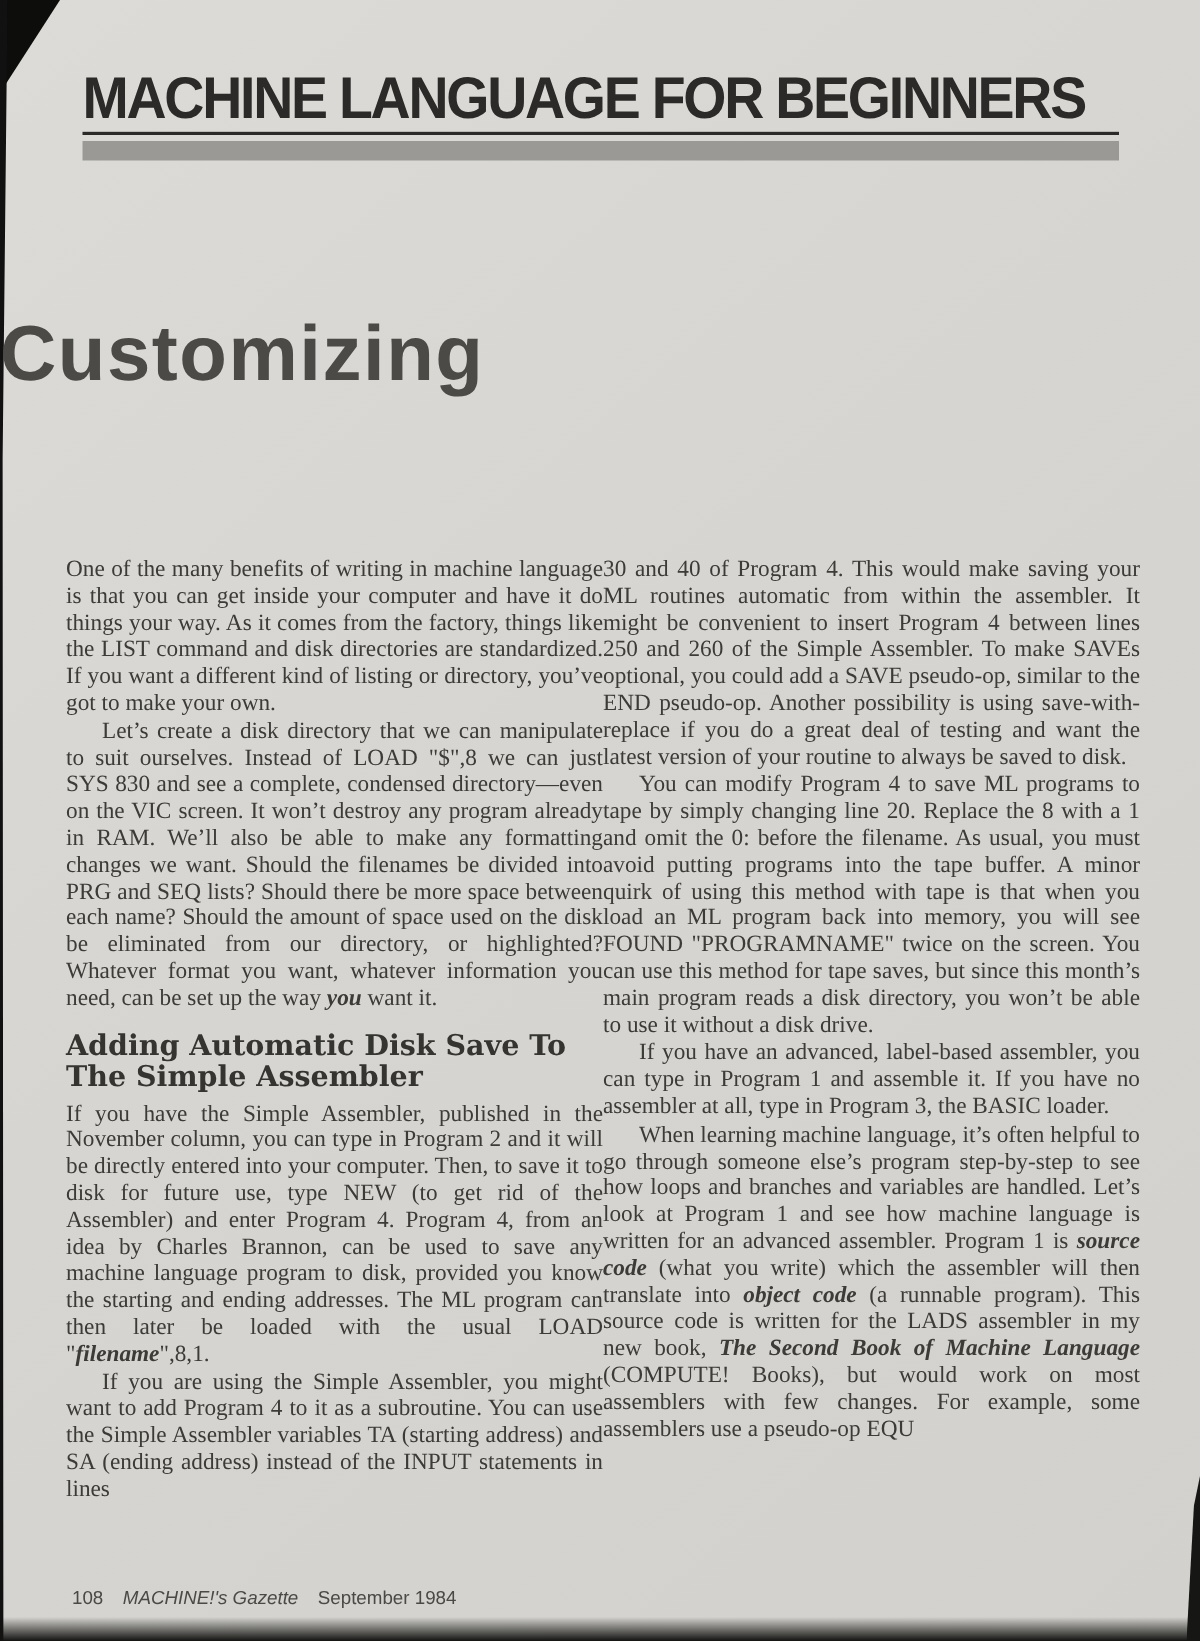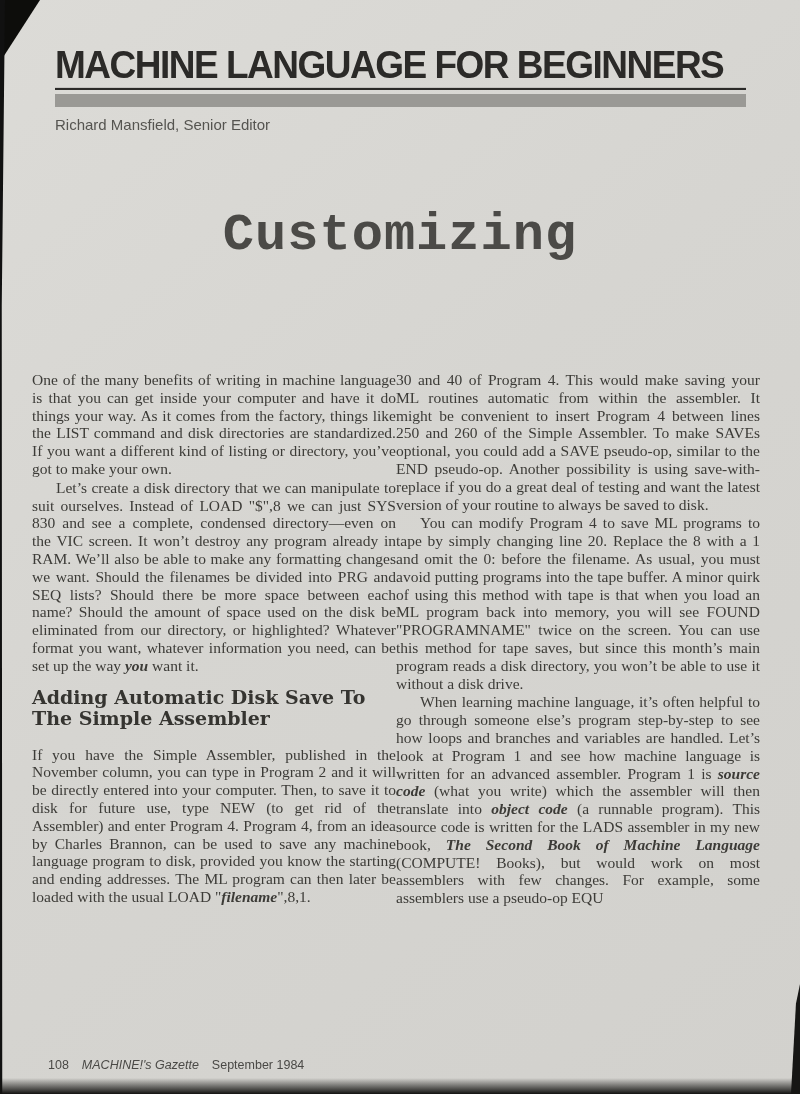--- a/index.html
+++ b/index.html
@@ -30,35 +30,35 @@
     font-size:37px;line-height:1.0;letter-spacing:-1.5px;white-space:nowrap;
     color:var(--header-ink,#2b2a28);
     padding-bottom:3px;border-bottom:2px solid var(--header-ink,#2b2a28);
     transform:scaleY(1.06);transform-origin:left bottom;
   }
   .gray-bar{height:13px;margin-top:4px;background:var(--header-bar,#9a9995);}
   .byline{margin-top:9px;font-family:"Liberation Sans",sans-serif;font-size:15px;color:#555450;}
 
   
   .article-title{
-    position:absolute;top:206px;left:0;width:100%;margin:0;text-align:center;
-    font-family:Liberation Mono, monospace;font-weight:bold;font-size:52px;
+    position:absolute;top:206px;left:0;width:100%;margin:0;
+    font-family:Liberation Sans, sans-serif;font-weight:bold;font-size:52px;
     letter-spacing:1px;color:var(--title-ink,#4b4a47);
   }
 
   
-  .columns{position:absolute;top:371px;left:32px;right:40px;display:flex;}
+  .columns{position:absolute;top:371px;left:44px;right:40px;display:flex;}
   .col{flex:1;min-width:0;font-size:15.5px;line-height:17.8px;text-align:justify;
     color:var(--ink,#3c3b37);}
   .col p{margin:0;}
   .col p.indent{text-indent:24px;}
   .col p + p{margin-top:1px;}
   .col h2{
     font-family:"DejaVu Serif",serif;font-weight:bold;font-size:19px;line-height:21px;
-    margin:12px 0 17px 0;color:#353430;text-align:left;letter-spacing:0;
+    margin:12px 0 5px 0;color:#353430;text-align:left;letter-spacing:0;
   }
   .col em{font-style:italic;font-weight:bold;}
 
   
   .footer{position:absolute;left:48px;top:1058px;display:flex;gap:13px;align-items:baseline;
     font-family:"Liberation Sans",sans-serif;font-size:12.5px;color:#4a4946;}
   .footer .mag{font-style:italic;}
 </style>
 </head>
 <body>
@@ -66,35 +66,36 @@
 <div class="page" style="--paper: #d8d7d2; --ink: #3c3b37; --header-ink: #2b2a28; --header-bar: #9a9995; --title-ink: #4b4a47; --edge: #101010;">
 
   <div class="corner-tl"></div>
   <div class="edge-left"></div>
   <div class="edge-bottom"></div>
   <div class="edge-right-bottom"></div>
 
   <header class="header">
     <h1 class="masthead">MACHINE LANGUAGE FOR BEGINNERS</h1>
     <div class="gray-bar"></div>
-    <div class="byline">Richard Mansfield, Senior Editor</div>
   </header>
 
   <h1 class="article-title">Customizing</h1>
 
   <main class="columns">
     <section class="col" id="left-col">
         <p><span>One of the many benefits of writing in machine language is that you can get inside your computer and have it do things your way. As it comes from the factory, things like the LIST command and disk directories are standardized. If you want a different kind of listing or directory, you’ve got to make your own.</span></p>
         <p class="indent"><span>Let’s create a disk directory that we can manipulate to suit ourselves. Instead of LOAD "$",8 we can just SYS 830 and see a complete, condensed directory—even on the VIC screen. It won’t destroy any program already in RAM. We’ll also be able to make any formatting changes we want. Should the filenames be divided into PRG and SEQ lists? Should there be more space between each name? Should the amount of space used on the disk be eliminated from our directory, or highlighted? Whatever format you want, whatever information you need, can be set up the way </span><em>you</em><span> want it.</span></p>
         <h2>Adding Automatic Disk Save To The Simple Assembler</h2>
         <p><span>If you have the Simple Assembler, published in the November column, you can type in Program 2 and it will be directly entered into your computer. Then, to save it to disk for future use, type NEW (to get rid of the Assembler) and enter Program 4. Program 4, from an idea by Charles Brannon, can be used to save any machine language program to disk, provided you know the starting and ending addresses. The ML program can then later be loaded with the usual LOAD "</span><em>filename</em><span>",8,1.</span></p>
+        <p class="indent"><span>If you are using the Simple Assembler, you might want to add Program 4 to it as a subroutine. You can use the Simple Assembler variables TA (starting address) and SA (ending address) instead of the INPUT statements in lines</span></p>
       </section>
     <section class="col" id="right-col">
         <p><span>30 and 40 of Program 4. This would make saving your ML routines automatic from within the assembler. It might be convenient to insert Program 4 between lines 250 and 260 of the Simple Assembler. To make SAVEs optional, you could add a SAVE pseudo-op, similar to the END pseudo-op. Another possibility is using save-with-replace if you do a great deal of testing and want the latest version of your routine to always be saved to disk.</span></p>
         <p class="indent"><span>You can modify Program 4 to save ML programs to tape by simply changing line 20. Replace the 8 with a 1 and omit the 0: before the filename. As usual, you must avoid putting programs into the tape buffer. A minor quirk of using this method with tape is that when you load an ML program back into memory, you will see FOUND "PROGRAMNAME" twice on the screen. You can use this method for tape saves, but since this month’s main program reads a disk directory, you won’t be able to use it without a disk drive.</span></p>
+        <p class="indent"><span>If you have an advanced, label-based assembler, you can type in Program 1 and assemble it. If you have no assembler at all, type in Program 3, the BASIC loader.</span></p>
         <p class="indent"><span>When learning machine language, it’s often helpful to go through someone else’s program step-by-step to see how loops and branches and variables are handled. Let’s look at Program 1 and see how machine language is written for an advanced assembler. Program 1 is </span><em>source code</em><span> (what you write) which the assembler will then translate into </span><em>object code</em><span> (a runnable program). This source code is written for the LADS assembler in my new book, </span><em>The Second Book of Machine Language</em><span> (COMPUTE! Books), but would work on most assemblers with few changes. For example, some assemblers use a pseudo-op EQU</span></p>
       </section>
   </main>
 
   <footer class="footer">
     <span>108</span>
     <span class="mag">MACHINE!'s Gazette</span>
     <span>September 1984</span>
   </footer>
 

